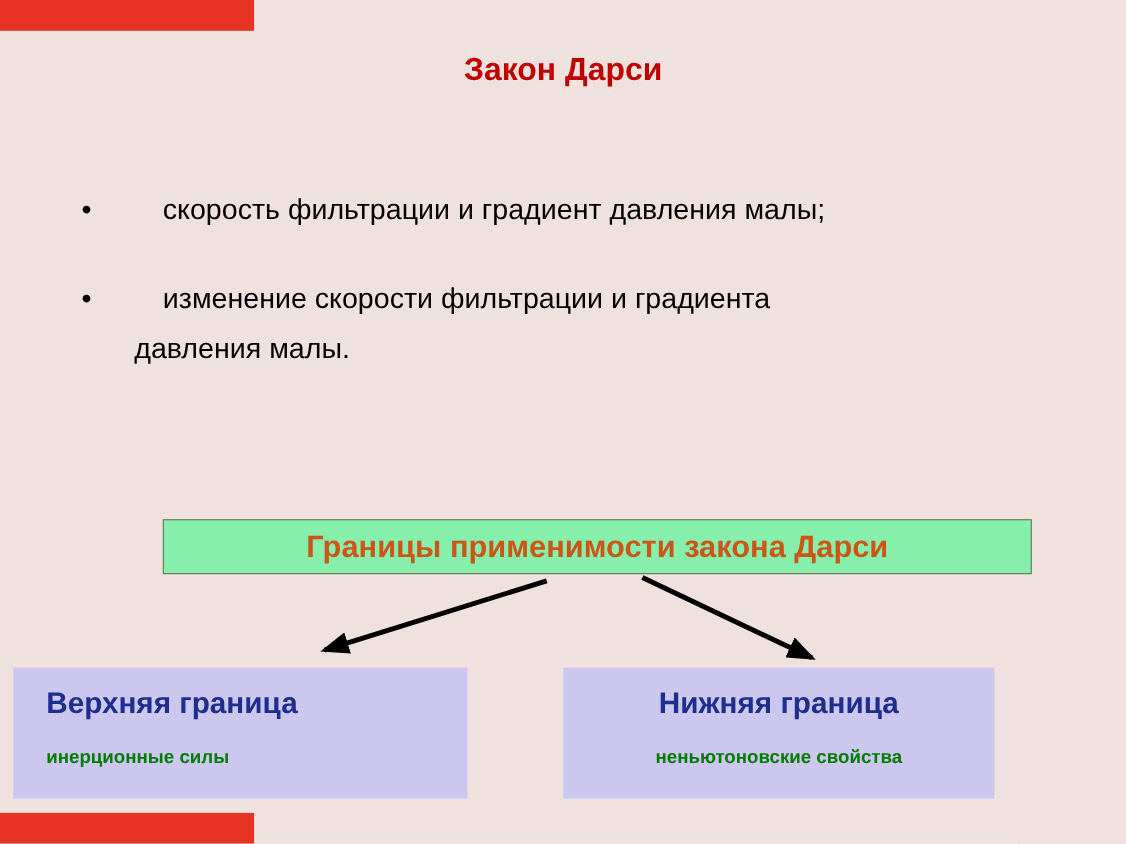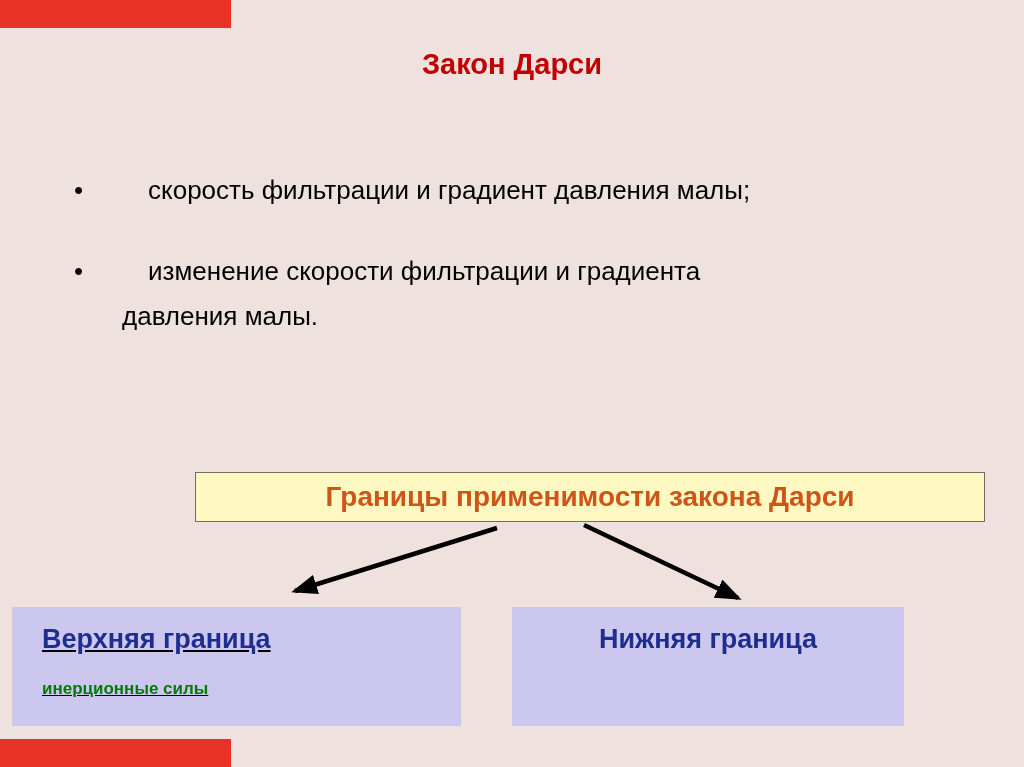--- a/index.html
+++ b/index.html
@@ -52,47 +52,45 @@
   .bullet-item .dot {
     position: absolute;
     left: 74px; top: 0;
     text-indent: 0;
   }
 
   .applicability-box {
     position: absolute;
     left: 148px; top: 472px;
     width: 790px; height: 50px;
-    background: #fef9c3;
+    background: #86efac;
     border: 1px solid #6e6e5a;
     text-align: center;
     font-size: 28px;
     font-weight: bold;
     line-height: 48px;
     color: #cf5418;
-    margin-left: 47px;
   }
 
   .arrows-layer {
     position: absolute;
     left: 0; top: 519px;
     width: 1024px; height: 92px;
   }
 
   .bound-box {
     position: absolute;
     top: 607px;
     height: 119px;
     background: #cbc7ee;
   }
   .bound-box.upper {
-    left: 12px; width: 449px;
+    left: 12px; width: 413px;
     padding: 16px 0 0 30px;
     text-align: left;
-    text-decoration: underline;
   }
   .bound-box.lower {
     left: 512px; width: 392px;
     padding: 16px 10px 0 10px;
     text-align: center;
   }
   .bound-title {
     display: block;
     font-size: 27px;
     font-weight: bold;
@@ -145,15 +143,16 @@
     <line x1="584" y1="6" x2="738" y2="79" stroke="#000000" stroke-width="4.5" marker-end="url(#ah)"></line>
   </svg>
 
   <div class="bound-box upper">
     <span class="bound-title">Верхняя граница</span>
     <span class="bound-subtitle">инерционные силы</span>
   </div>
 
   <div class="bound-box lower">
     <span class="bound-title">Нижняя граница</span>
+    <span class="bound-subtitle">неньютоновские свойства</span>
   </div>
 
 </div>
 
 </body></html>

